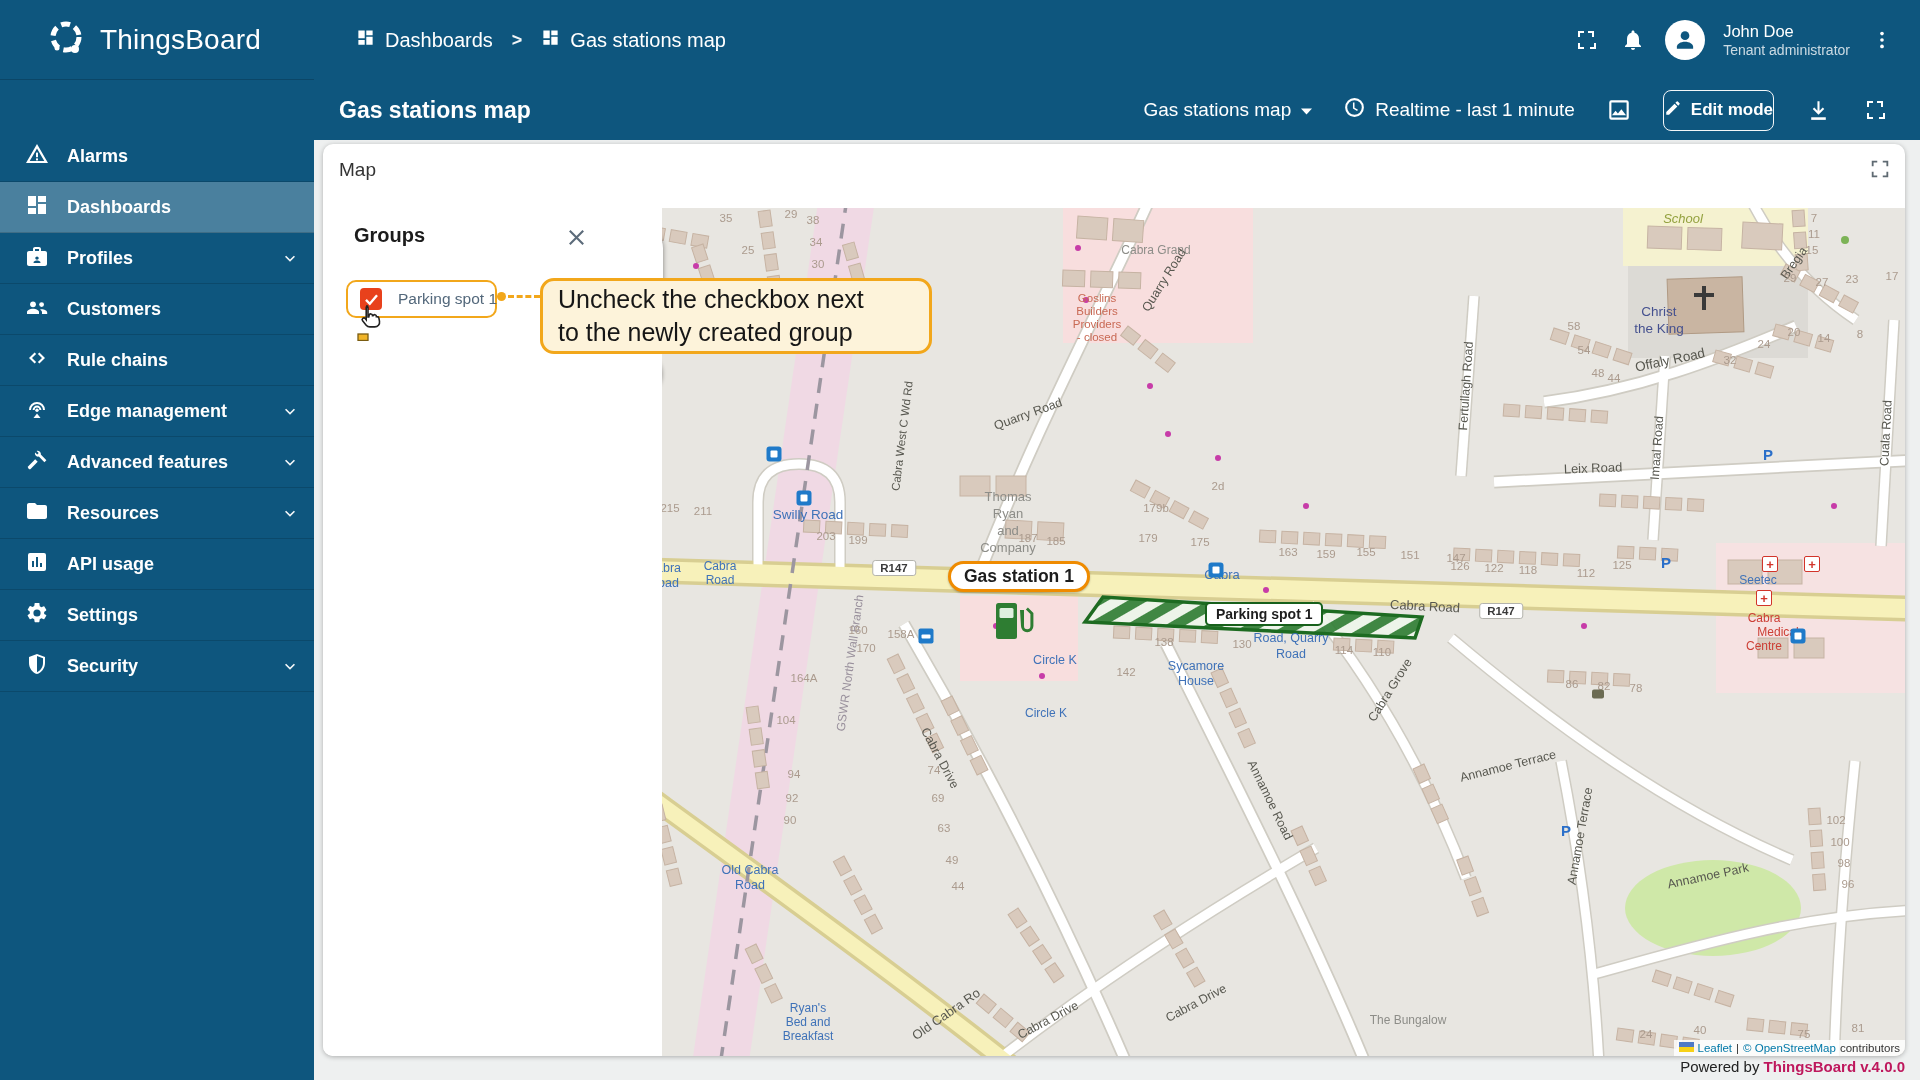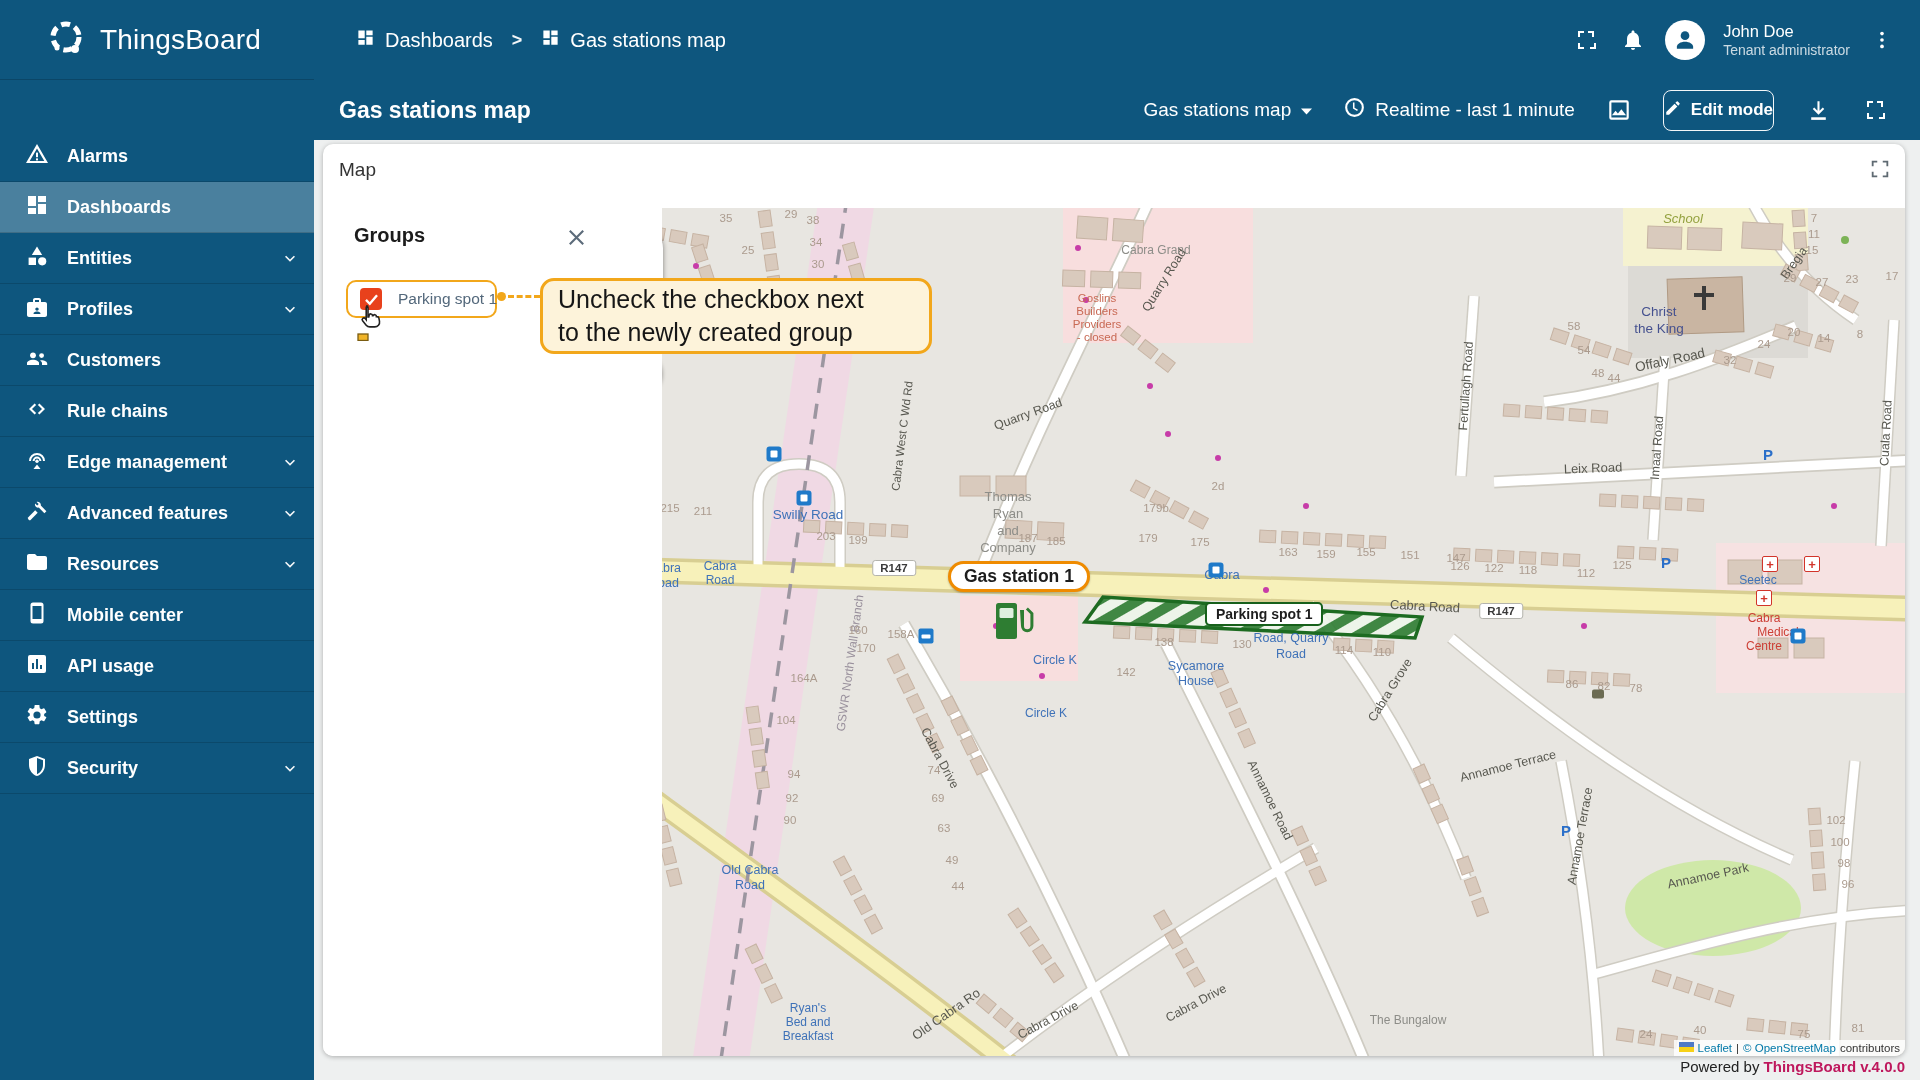--- a/index.html
+++ b/index.html
@@ -227,31 +227,20 @@
         <span>Alarms</span>
       </div>
       <div class="side-item active">
         <span><svg width="24" height="24" viewBox="0 0 24 24" fill="#fff">
             <path d="M3 13h8V3H3zm0 8h8v-6H3zm10 0h8V11h-8zm0-18v6h8V3z"></path>
           </svg></span>
         <span>Dashboards</span>
       </div>
       <div class="side-item">
         <span><svg width="24" height="24" viewBox="0 0 24 24" fill="#fff">
-            <path d="M12 2.5 6.8 11h10.4z"></path>
-            <rect x="3.6" y="13.6" width="7.4" height="7.4"></rect>
-            <circle cx="17.2" cy="17.3" r="4.1"></circle>
-          </svg></span>
-        <span>Entities</span>
-        <svg class="chev" width="20" height="20" viewBox="0 0 24 24" fill="#fff">
-          <path d="M7.4 9.2 12 13.8l4.6-4.6 1.4 1.4-6 6-6-6z"></path>
-        </svg>
-      </div>
-      <div class="side-item">
-        <span><svg width="24" height="24" viewBox="0 0 24 24" fill="#fff">
             <path d="M20 7h-4V5c0-1.1-.9-2-2-2h-4C8.9 3 8 3.9 8 5v2H4c-1.1 0-2 .9-2 2v11c0 1.1.9 2 2 2h16c1.1 0 2-.9 2-2V9c0-1.1-.9-2-2-2zm-10-2h4v2h-4V5zm2 7.4c.95 0 1.7.76 1.7 1.7s-.75 1.7-1.7 1.7-1.7-.76-1.7-1.7.75-1.7 1.7-1.7zM15.4 19H8.6v-.9c0-1.1 2.3-1.7 3.4-1.7s3.4.6 3.4 1.7v.9z"></path>
           </svg></span>
         <span>Profiles</span>
         <svg class="chev" width="20" height="20" viewBox="0 0 24 24" fill="#fff">
           <path d="M7.4 9.2 12 13.8l4.6-4.6 1.4 1.4-6 6-6-6z"></path>
         </svg>
       </div>
       <div class="side-item">
         <span><svg width="24" height="24" viewBox="0 0 24 24" fill="#fff">
             <circle cx="8" cy="9.3" r="2.9"></circle>
@@ -291,26 +280,20 @@
         </svg>
       </div>
       <div class="side-item">
         <span><svg width="24" height="24" viewBox="0 0 24 24" fill="#fff">
             <path d="M10 4H4c-1.1 0-2 .9-2 2v12c0 1.1.9 2 2 2h16c1.1 0 2-.9 2-2V8c0-1.1-.9-2-2-2h-8z"></path>
           </svg></span>
         <span>Resources</span>
         <svg class="chev" width="20" height="20" viewBox="0 0 24 24" fill="#fff">
           <path d="M7.4 9.2 12 13.8l4.6-4.6 1.4 1.4-6 6-6-6z"></path>
         </svg>
-      </div>
-      <div class="side-item">
-        <span><svg width="24" height="24" viewBox="0 0 24 24" fill="#fff">
-            <path d="M16 1.5H8A2.5 2.5 0 0 0 5.5 4v16A2.5 2.5 0 0 0 8 22.5h8a2.5 2.5 0 0 0 2.5-2.5V4A2.5 2.5 0 0 0 16 1.5zm.5 16.5h-9V5h9z"></path>
-          </svg></span>
-        <span>Mobile center</span>
       </div>
       <div class="side-item">
         <span><svg width="24" height="24" viewBox="0 0 24 24" fill="#fff">
             <path d="M19 3H5a2 2 0 0 0-2 2v14a2 2 0 0 0 2 2h14a2 2 0 0 0 2-2V5a2 2 0 0 0-2-2zM9 17H7v-6h2zm4 0h-2V7h2zm4 0h-2v-4h2z"></path>
           </svg></span>
         <span>API usage</span>
       </div>
       <div class="side-item">
         <span><svg width="24" height="24" viewBox="0 0 24 24" fill="#fff">
             <path d="M19.14 12.94c.04-.3.06-.61.06-.94s-.02-.64-.07-.94l2.03-1.58a.49.49 0 0 0 .12-.61l-1.92-3.32a.49.49 0 0 0-.59-.22l-2.39.96c-.5-.38-1.03-.7-1.62-.94l-.36-2.54A.48.48 0 0 0 13.92 2h-3.84c-.24 0-.43.17-.47.41l-.36 2.54c-.59.24-1.13.57-1.62.94l-2.39-.96a.49.49 0 0 0-.59.22L2.73 8.47c-.12.21-.08.47.12.61l2.03 1.58c-.05.3-.09.63-.09.94s.02.64.07.94l-2.03 1.58a.49.49 0 0 0-.12.61l1.92 3.32c.12.22.37.29.59.22l2.39-.96c.5.38 1.03.7 1.62.94l.36 2.54c.04.24.23.41.47.41h3.84c.24 0 .44-.17.47-.41l.36-2.54c.59-.24 1.13-.56 1.62-.94l2.39.96c.22.08.47 0 .59-.22l1.92-3.32a.49.49 0 0 0-.12-.61zM12 15.6a3.6 3.6 0 1 1 0-7.2 3.6 3.6 0 0 1 0 7.2z"></path>

